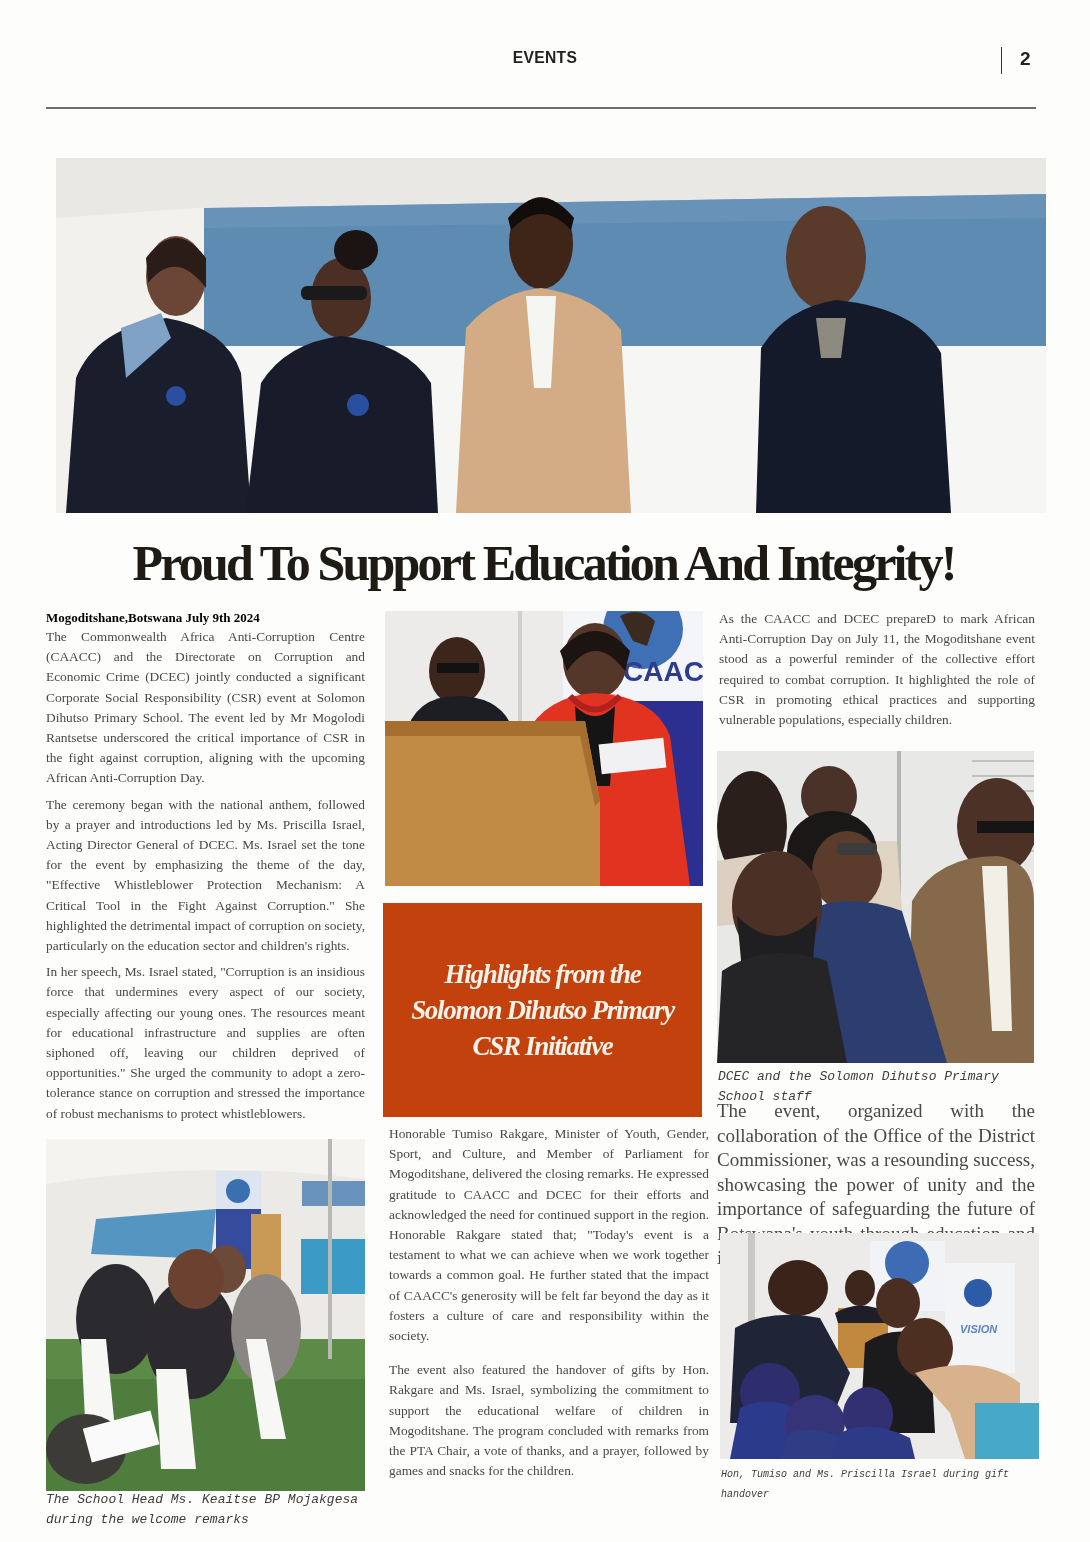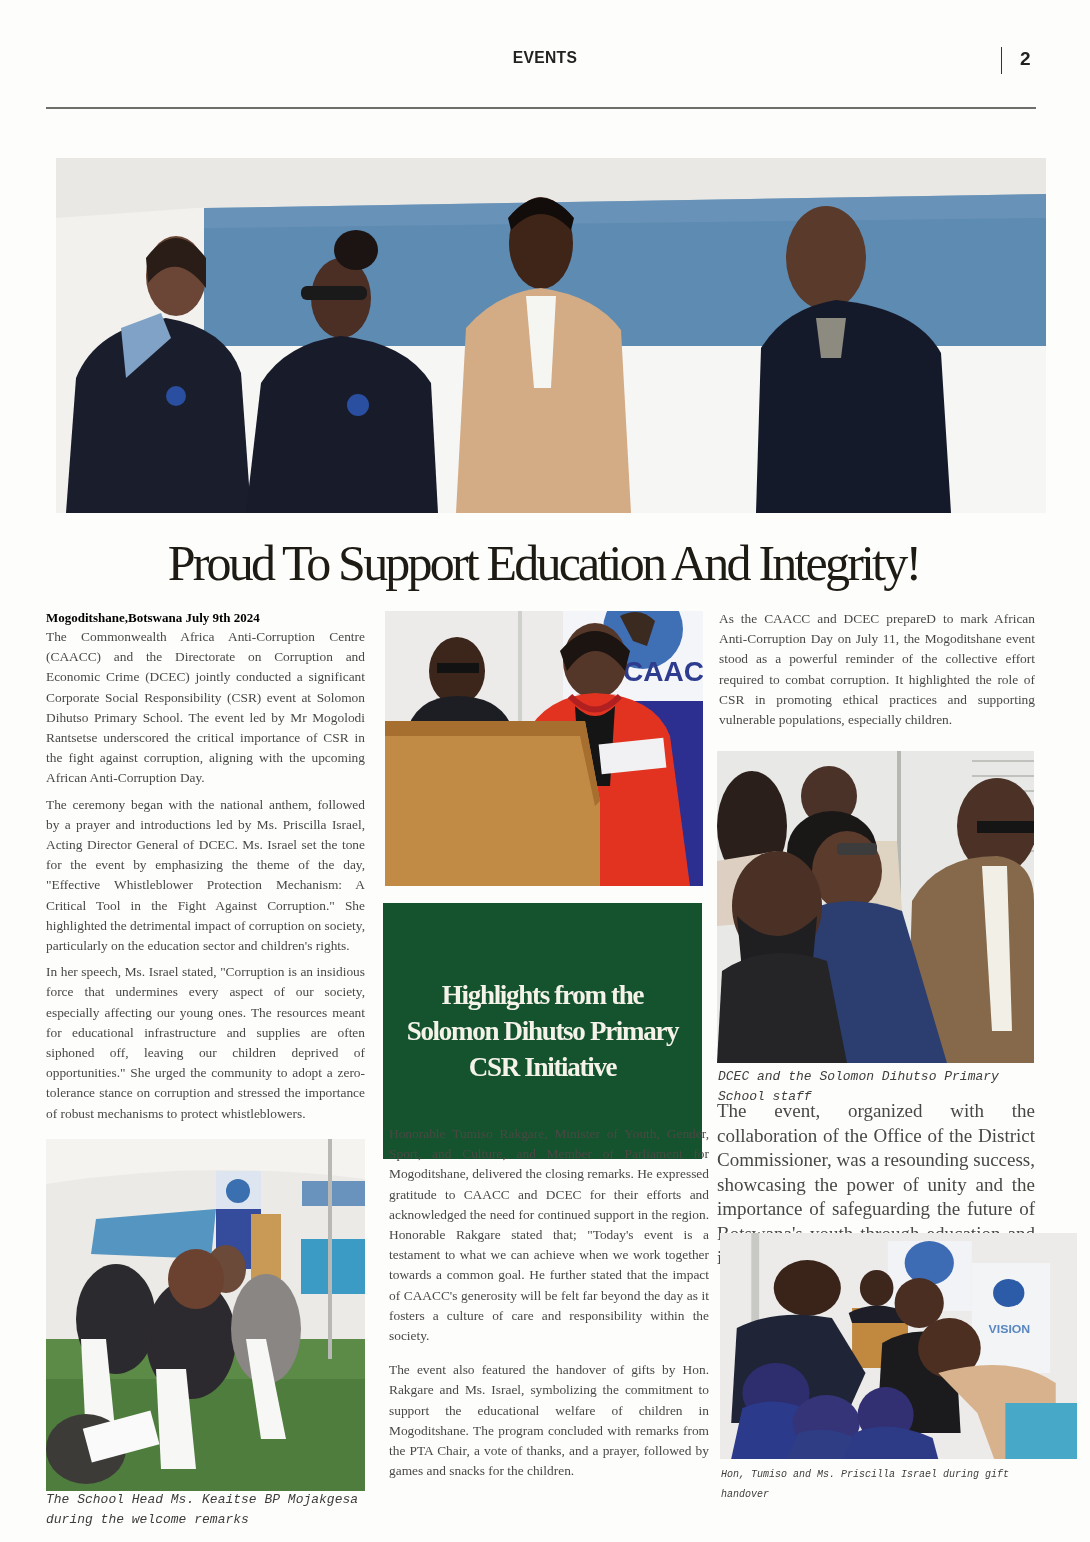--- a/index.html
+++ b/index.html
@@ -12,30 +12,30 @@
     letter-spacing: 0.3px; color: #222; transform: scaleX(0.92); }
   .header-divider-v { position: absolute; left: 1001px; top: 47px; width: 1px; height: 27px; background: #333; }
   .page-number { position: absolute; left: 1020px; top: 48px; font-family: "Liberation Sans", "DejaVu Sans", sans-serif;
     font-weight: bold; font-size: 19px; color: #222; }
   .header-rule { position: absolute; left: 46px; top: 107px; width: 990px; height: 2px; background: #6e6e6a; }
 
   .photo { position: absolute; overflow: hidden; }
   .photo svg { display: block; width: 100%; height: 100%; }
 
   .headline { position: absolute; left: 46px; width: 995px; top: 533px; text-align: center;
-    font-family: "Liberation Serif", "DejaVu Serif", serif; font-weight: normal; font-size: 50px;
+    font-family: "Liberation Serif", "DejaVu Serif", serif; font-weight: bold; font-size: 50px;
     letter-spacing: -2.8px; color: #1e1a14; line-height: 60px; }
 
   .col { position: absolute; font-size: 13.4px; line-height: 20.2px; color: #4a4845; text-align: justify; }
   .col p { margin-bottom: 6px; }
   .dateline { font-weight: bold; color: #000000; font-size: 13px; line-height: 19px; display: block; }
   .caption { position: absolute; font-style: italic; font-size: 13px; line-height: 20px; color: #3f3d3a; font-family: Liberation Mono, monospace; }
 
-  .highlight-box { position: absolute; left: 383px; top: 903px; width: 319px; height: 256px; background: #14532d;
-    display: flex; align-items: center; justify-content: center; text-align: center; }
+  .highlight-box { position: absolute; left: 383px; top: 903px; width: 319px; height: 214px; background: #c2410c;
+    display: flex; align-items: center; justify-content: center; text-align: center; font-style: italic; }
   .highlight-box span { color: #f5f2ea; font-weight: bold; font-size: 27px; line-height: 36px;
     letter-spacing: -1.3px; display: block; padding: 0 20px; }
 </style>
 </head>
 <body>
 
 <div class="header-section">
   <div class="header-title">EVENTS</div>
   <div class="header-divider-v"></div>
   <div class="page-number">2</div>
@@ -175,21 +175,21 @@
     <path d="M20 165 Q60 205 100 165 L95 220 L25 220 Z" fill="#1f1f22"></path>
     <path d="M0 312 L5 220 Q50 190 110 210 L130 312 Z" fill="#252427"></path>
   </svg>
 </div>
 <div class="caption" style="left:718px; top:1067px; width:320px;">DCEC and the Solomon Dihutso Primary School staff</div>
 
 <div class="col" style="left:717px; top:1099px; width:318px; font-size:19px; line-height:24.5px;">
   <p>The event, organized with the collaboration of the Office of the District Commissioner, was a resounding success, showcasing the power of unity and the importance of safeguarding the future of Botswana's youth through education and integrity.</p>
 </div>
 
-<div class="photo" style="left:720px; top:1233px; width:357px; height:226px;">
+<div class="photo" style="left:720px; top:1233px; width:319px; height:226px;font-style:italic;">
   <svg viewBox="0 0 319 226" preserveAspectRatio="none">
     <rect width="319" height="226" fill="#ecebe9"></rect>
     <rect x="28" y="0" width="7" height="110" fill="#c8c8c5"></rect>
     <rect x="150" y="8" width="75" height="70" fill="#f1f3f7"></rect>
     <circle cx="187" cy="30" r="22" fill="#3d6cb5"></circle>
     <rect x="225" y="30" width="70" height="110" fill="#f2f4f6"></rect>
     <circle cx="258" cy="60" r="14" fill="#2c5ca8"></circle>
     <text x="240" y="100" font-family="Liberation Sans, DejaVu Sans, sans-serif" font-weight="bold" font-size="11" fill="#5a86c0">VISION</text>
     <rect x="118" y="75" width="50" height="60" fill="#c1893f"></rect>
     <ellipse cx="140" cy="55" rx="15" ry="18" fill="#3d261c"></ellipse>

